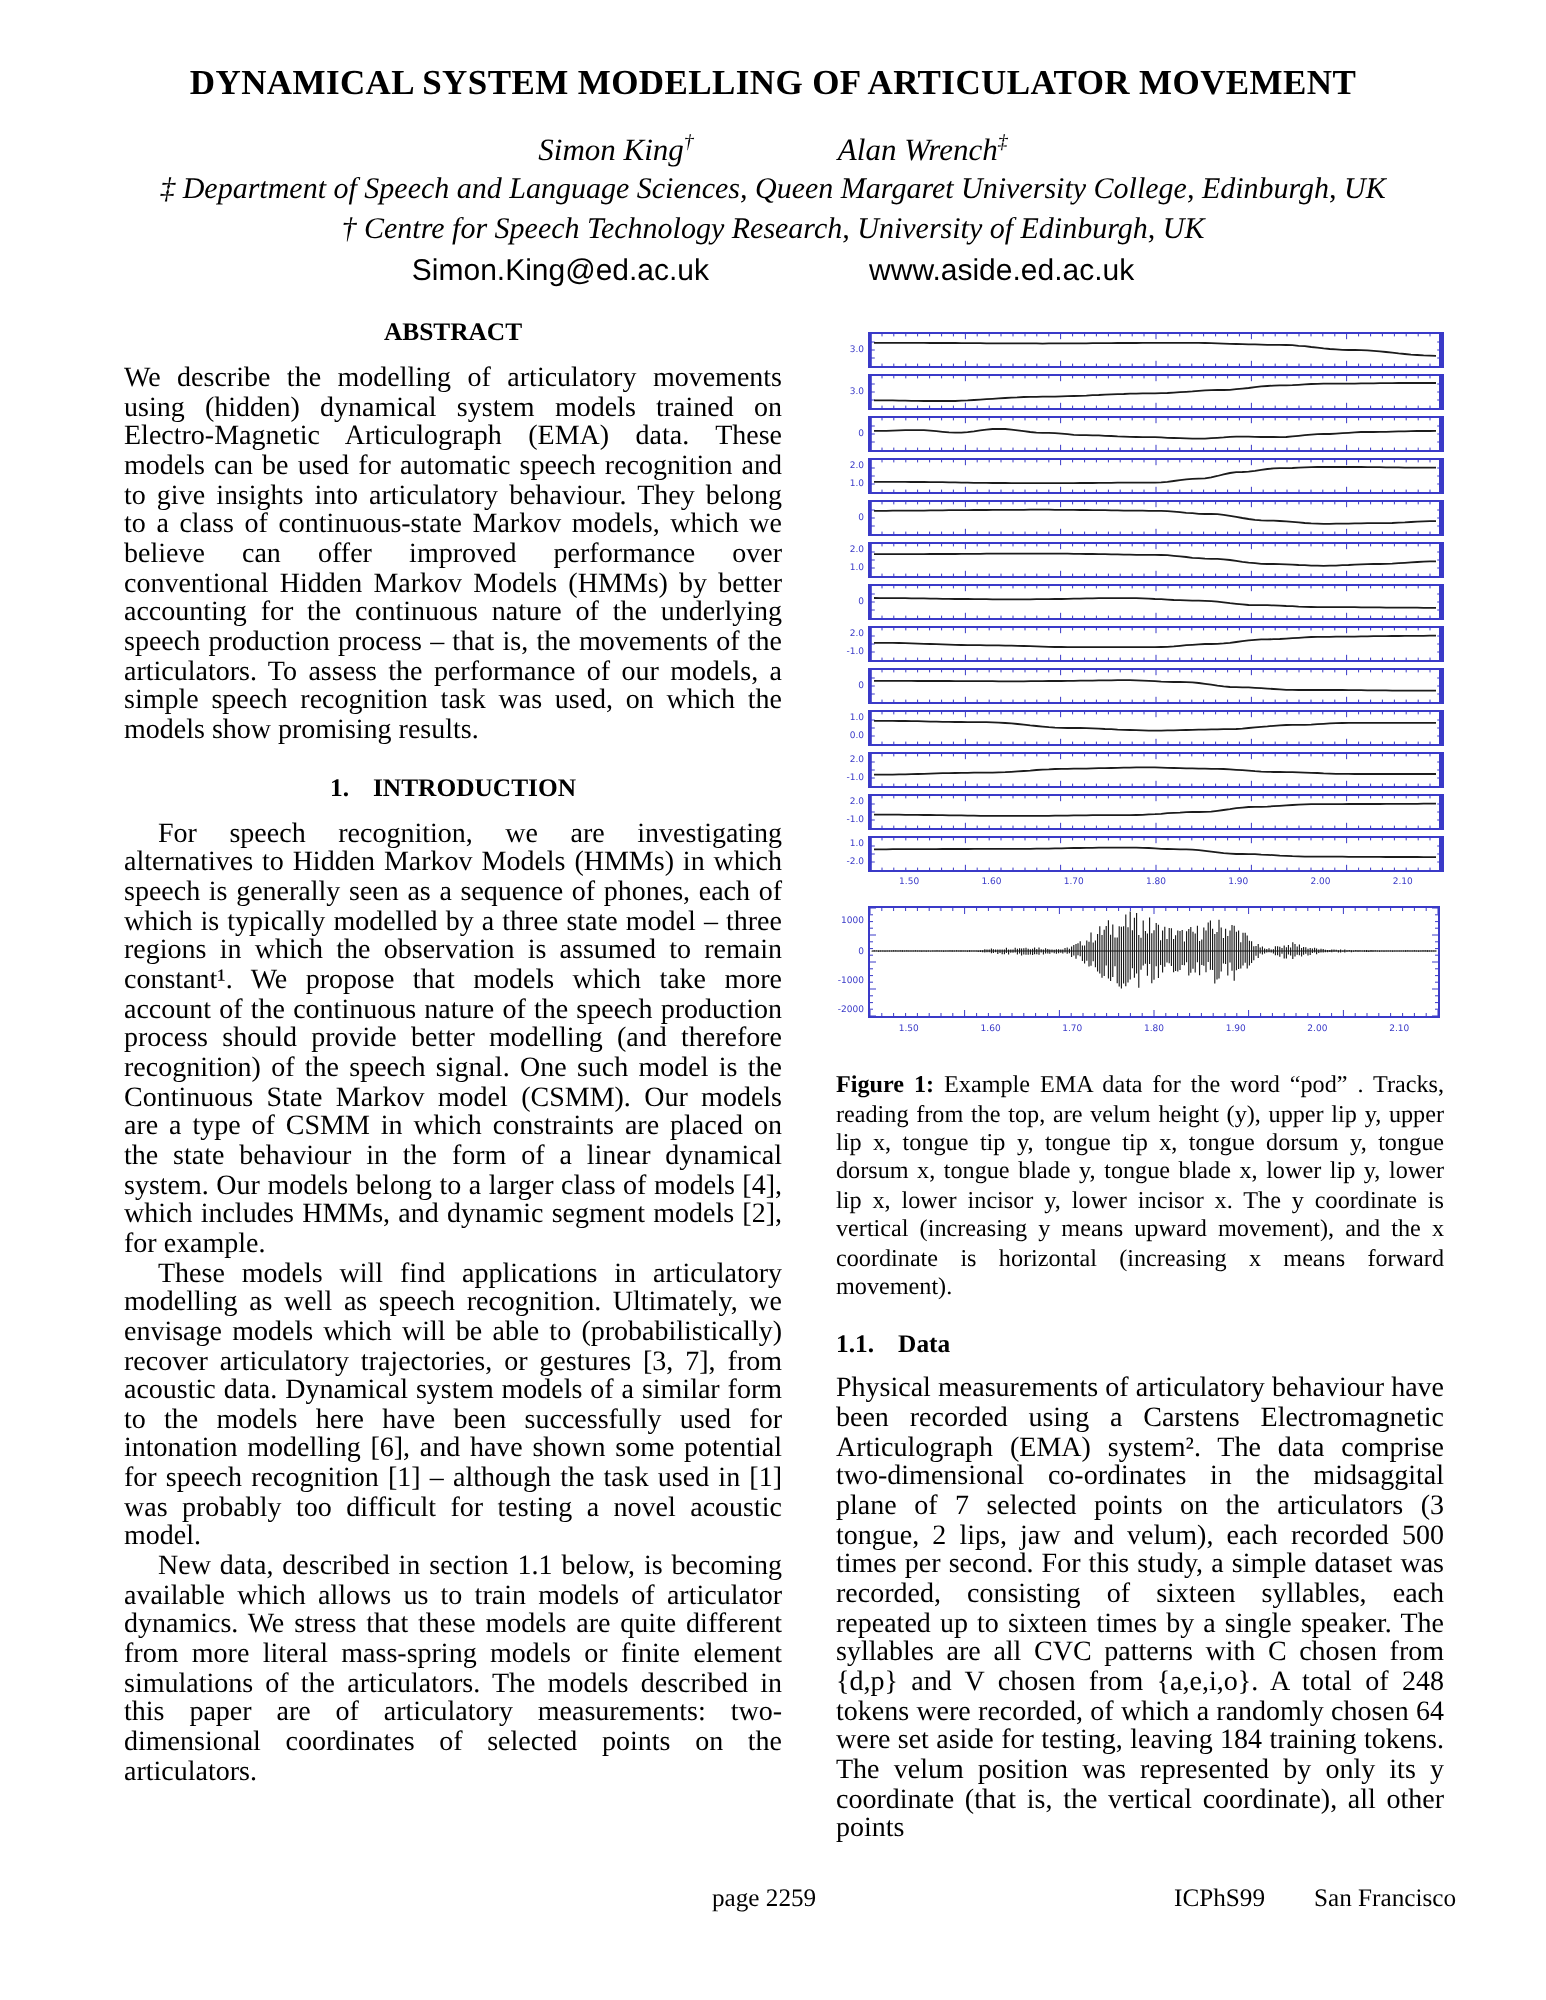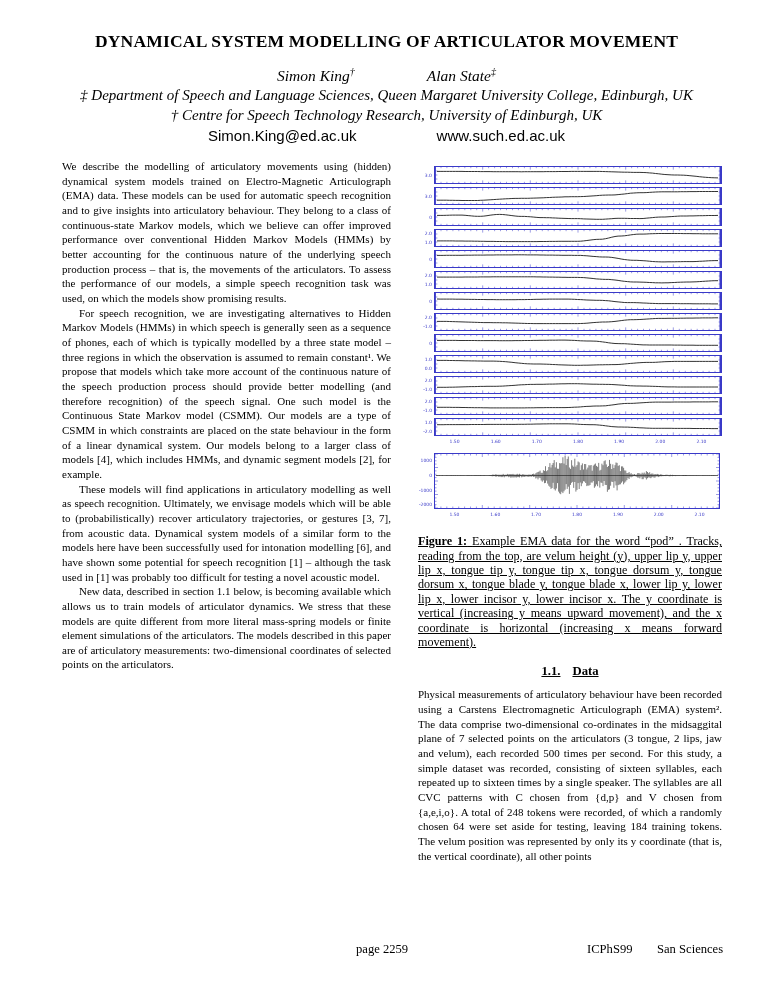--- a/index.html
+++ b/index.html
@@ -10,66 +10,70 @@
   .authors{margin-top:14px;display:flex;justify-content:center;gap:72px;font-size:15.5px;font-style:italic;}
   .authors sup{font-size:10px;}
   .affil{font-style:italic;font-size:15px;line-height:18.5px;margin-top:1px;}
   .contacts{font-family:"Liberation Sans", sans-serif;font-size:15px;display:flex;
             justify-content:center;gap:80px;margin-top:3px;}
   .columns{display:flex;margin:15px 51px 0 62px;gap:27px;}
   .col-left{width:329px;}
   .col-right{width:304px;}
   .sec-heading{text-align:center;font-weight:bold;font-size:12.7px;margin:0 0 9px 0;}
   .sec-heading .num{margin-right:12px;}
-  .sub-heading{font-weight:bold;font-size:12.7px;margin:15px 0 8px 0;text-align:center;text-decoration:underline;}
+  .sub-heading{font-weight:bold;font-size:12.7px;margin:15px 0 8px 0;text-align:left;}
   .sub-heading .num{margin-right:12px;}
-  p.body{font-size:11px;line-height:14.65px;text-align:justify;margin:0;}
+  p.body{font-size:14px;line-height:14.65px;text-align:justify;margin:0;}
   p.indent{text-indent:17px;}
   .intro-head{margin-top:13px;margin-bottom:9px;}
   
   .figure{margin-top:7px;}
   .trackrow{display:flex;align-items:stretch;margin-bottom:3px;height:18px;}
   .ylab{width:16px;font-family:"DejaVu Sans", sans-serif;font-size:4.5px;line-height:5px;
         text-align:right;padding-right:2px;box-sizing:border-box;display:flex;
         flex-direction:column;justify-content:space-around;}
   .xlabrow{display:flex;margin-left:16px;width:288px;justify-content:space-around;
            font-family:"DejaVu Sans", sans-serif;font-size:4.5px;height:7px;}
   .waveform-wrap{margin-top:6px;}
-  .caption{font-size:12.1px;line-height:14.4px;text-align:justify;margin-top:12px;text-decoration:underline;}
+  .caption{font-size:12.1px;line-height:14.4px;text-align:justify;margin-top:12px;}
   .caption b{font-weight:bold;}
   .footer{position:absolute;top:942px;left:0;width:765px;height:20px;font-size:12.6px;}
   .footer span{position:absolute;white-space:nowrap;}
   .f-page{left:356px;}
   .f-conf{left:587px;}
   .f-loc{left:657px;}
 </style>
 </head>
 <body>
 
 <div class="page">
 
   <div class="header">
     <div class="title">DYNAMICAL SYSTEM MODELLING OF ARTICULATOR MOVEMENT</div>
     <div class="authors">
       <span><span>Simon King</span><sup>†</sup></span>
-      <span><span>Alan State</span><sup>‡</sup></span>
+      <span><span>Alan Wrench</span><sup>‡</sup></span>
     </div>
     <div class="affil">‡ Department of Speech and Language Sciences, Queen Margaret University College, Edinburgh, UK</div>
     <div class="affil">† Centre for Speech Technology Research, University of Edinburgh, UK</div>
     <div class="contacts">
       <span>Simon.King@ed.ac.uk</span>
-      <span>www.such.ed.ac.uk</span>
+      <span>www.aside.ed.ac.uk</span>
     </div>
   </div>
 
   <div class="columns">
 
     <div class="col-left">
+      <div class="sec-heading">ABSTRACT</div>
       <p class="body">We describe the modelling of articulatory movements using (hidden) dynamical system models trained on Electro-Magnetic Articulograph (EMA) data.  These models can be used for automatic speech recognition and to give insights into articulatory behaviour. They belong to a class of continuous-state Markov models, which we believe can offer improved performance over conventional Hidden Markov Models (HMMs) by better accounting for the continuous nature of the underlying speech production process – that is, the movements of the articulators.  To assess the performance of our models, a simple speech recognition task was used, on which the models show promising results.</p>
 
+      <div class="sec-heading intro-head">
+        <span class="num">1.</span><span>INTRODUCTION</span>
+      </div>
       <p class="body indent">For speech recognition, we are investigating alternatives to Hidden Markov Models (HMMs) in which speech is generally seen as a sequence of phones, each of which is typically modelled by a three state model – three regions in which the observation is assumed to remain constant¹.  We propose that models which take more account of the continuous nature of the speech production process should provide better modelling (and therefore recognition) of the speech signal.  One such model is the Continuous State Markov model (CSMM). Our models are a type of CSMM in which constraints are placed on the state behaviour in the form of a linear dynamical system. Our models belong to a larger class of models [4], which includes HMMs, and dynamic segment models [2], for example.</p>
       <p class="body indent">These models will find applications in articulatory modelling as well as speech recognition.  Ultimately, we envisage models which will be able to (probabilistically) recover articulatory trajectories, or gestures [3, 7], from acoustic data. Dynamical system models of a similar form to the models here have been successfully used for intonation modelling [6], and have shown some potential for speech recognition [1] – although the task used in [1] was probably too difficult for testing a novel acoustic model.</p>
       <p class="body indent">New data, described in section 1.1 below, is becoming available which allows us to train models of articulator dynamics.  We stress that these models are quite different from more literal mass-spring models or finite element simulations of the articulators. The models described in this paper are of articulatory measurements: two-dimensional coordinates of selected points on the articulators.</p>
     </div>
 
     <div class="col-right">
       <div class="figure">
         <div id="fig-tracks">
             <div class="trackrow">
               <div class="ylab" style="color: rgb(58, 58, 200);">
@@ -270,16 +274,16 @@
         <span class="num">1.1.</span><span>Data</span>
       </div>
       <p class="body">Physical measurements of articulatory behaviour have been recorded using a Carstens Electromagnetic Articulograph (EMA) system².  The data comprise two-dimensional co-ordinates in the midsaggital plane of 7 selected points on the articulators (3 tongue, 2 lips, jaw and velum), each recorded 500 times per second.  For this study, a simple dataset was recorded, consisting of sixteen syllables, each repeated up to sixteen times by a single speaker.  The syllables are all CVC patterns with C chosen from {d,p} and V chosen from {a,e,i,o}.  A total of 248 tokens were recorded, of which a randomly chosen 64 were set aside for testing, leaving 184 training tokens.  The velum position was represented by only its y coordinate (that is, the vertical coordinate), all other points</p>
     </div>
 
   </div>
 
   <div class="footer">
     <span class="f-page">page 2259</span>
     <span class="f-conf">ICPhS99</span>
-    <span class="f-loc">San Sciences</span>
+    <span class="f-loc">San Francisco</span>
   </div>
 
 </div>
 
 </body></html>

